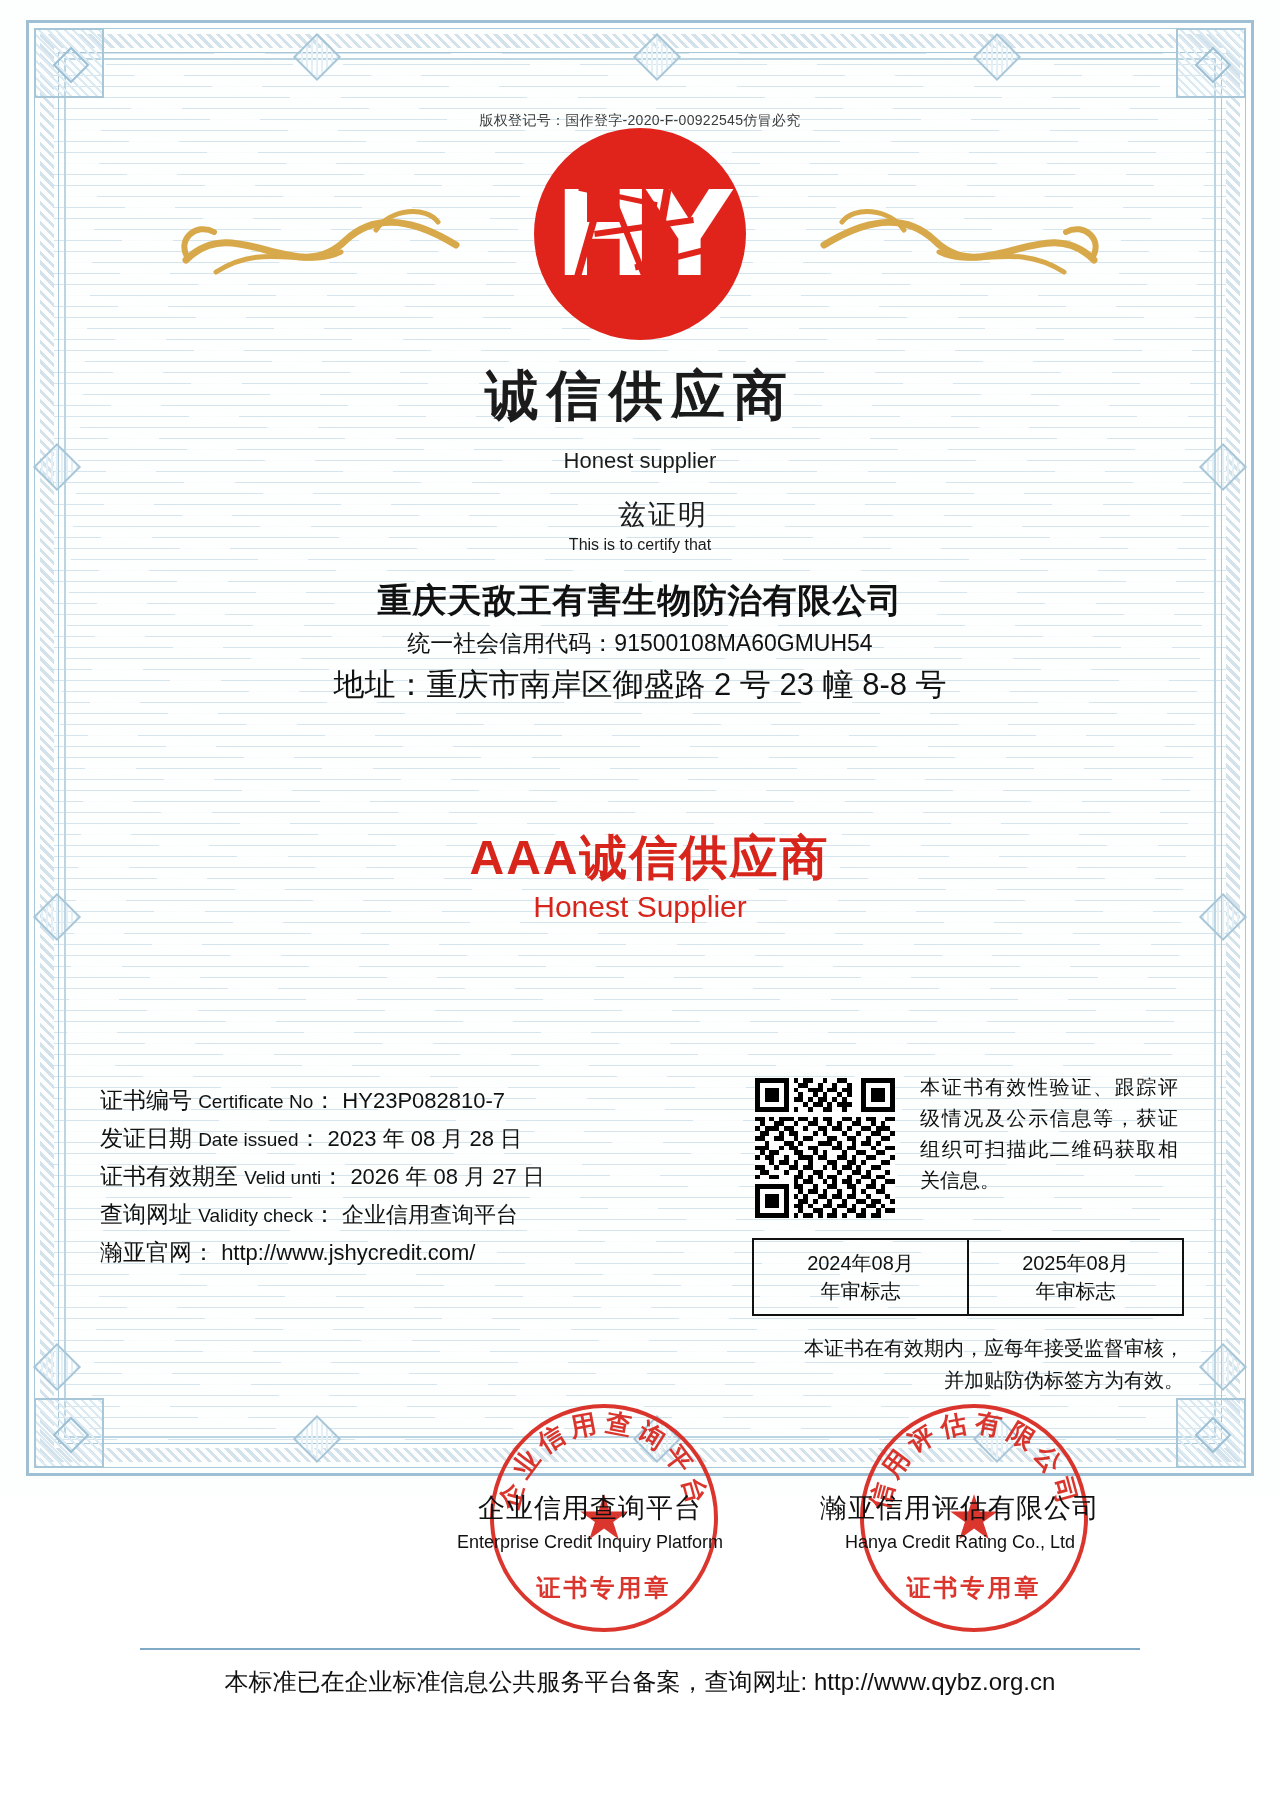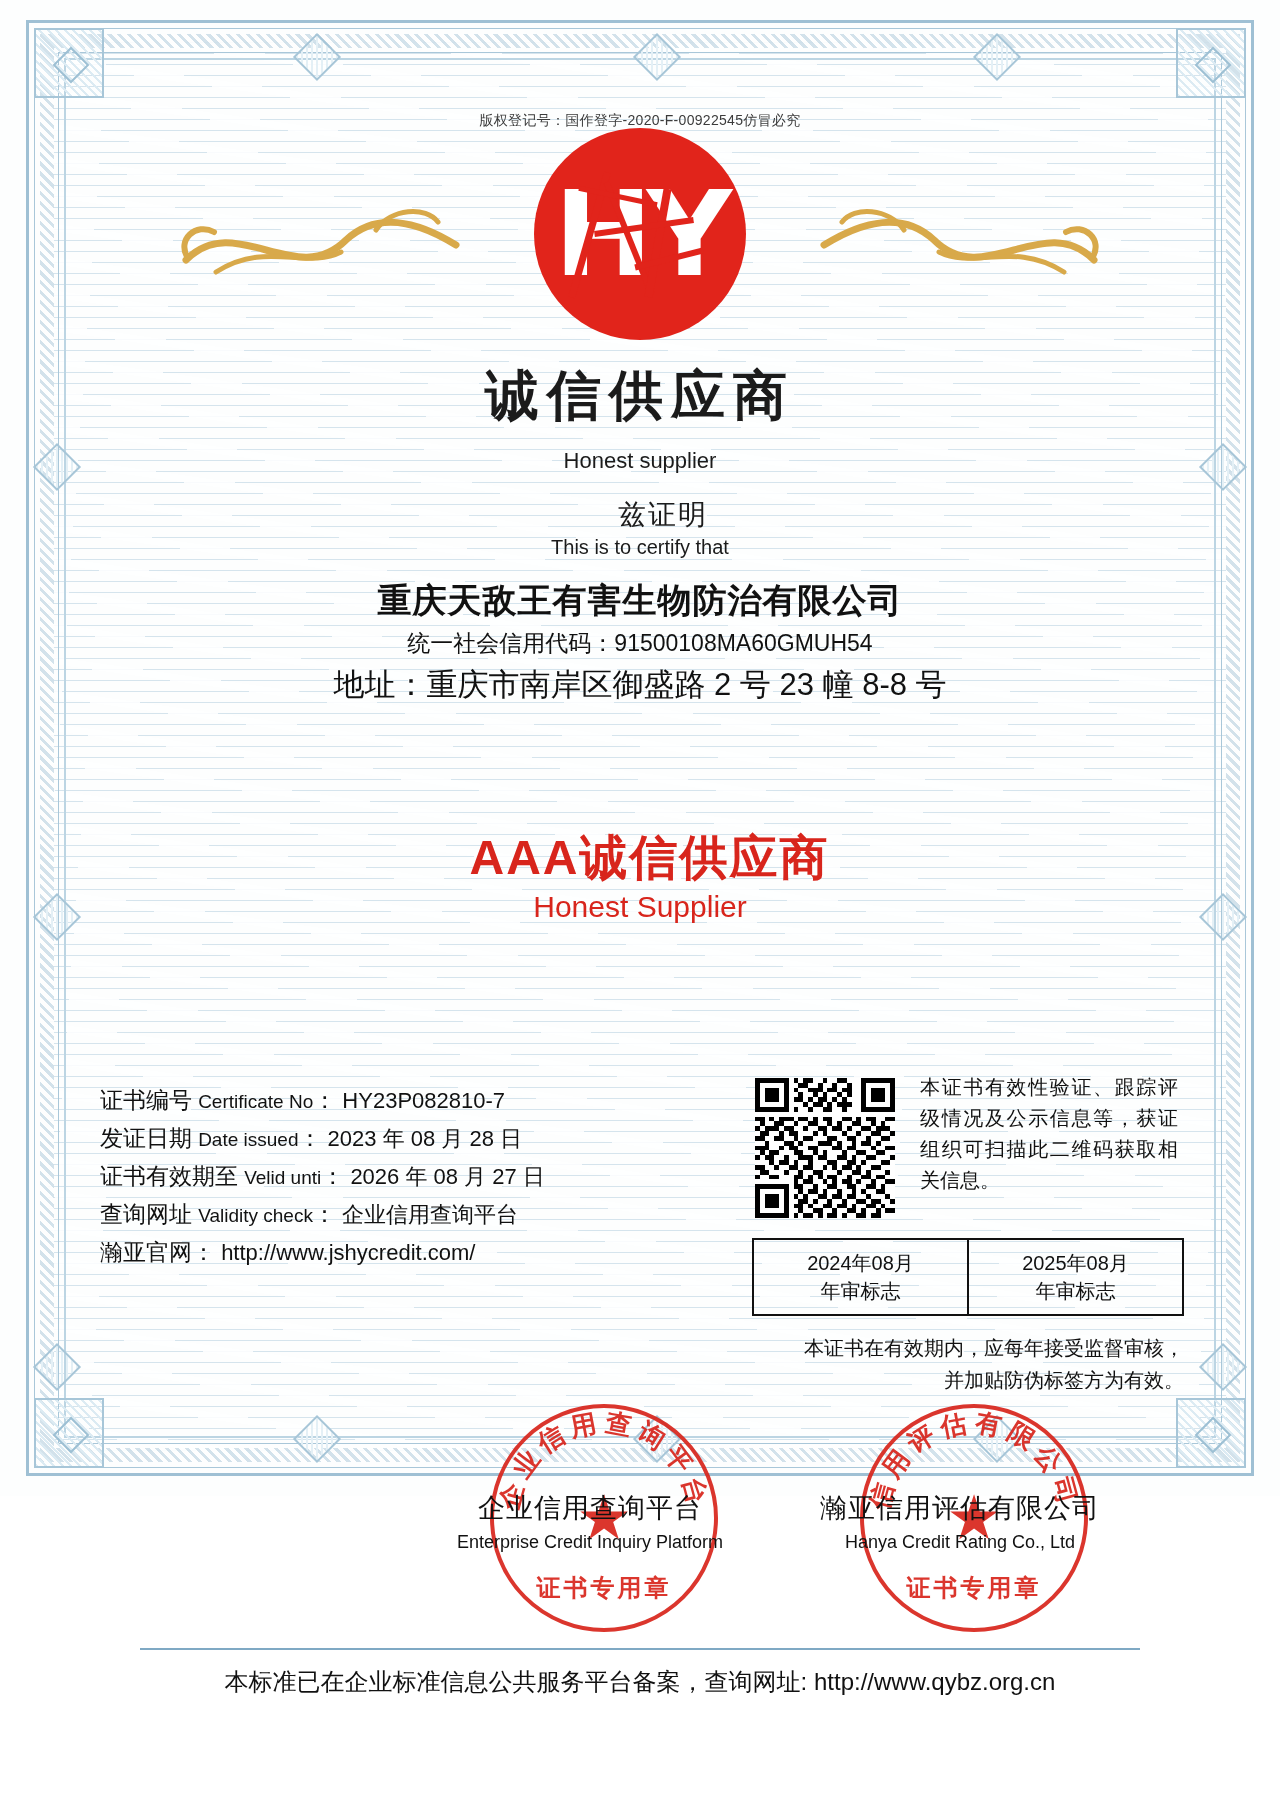--- a/index.html
+++ b/index.html
@@ -142,21 +142,21 @@
   .title-en{
     position:absolute;top:448px;left:0;right:0;text-align:center;
     font-size:22px;color:#1b1b1b;
   }
   .certify-cn{
     position:absolute;top:496px;left:0;right:0;text-align:center;
     font-size:28px;color:#1b1b1b;letter-spacing:2px;padding-left:46px;
   }
   .certify-en{
     position:absolute;top:536px;left:0;right:0;text-align:center;
-    font-size:20px;color:#1b1b1b;
+    font-size:16px;color:#1b1b1b;
   }
   .company{
     position:absolute;top:578px;left:0;right:0;text-align:center;
     font-size:34px;font-weight:bold;color:#111;letter-spacing:1px;
   }
   .credit-code{
     position:absolute;top:628px;left:0;right:0;text-align:center;
     font-size:23px;color:#111;
   }
   .address{

